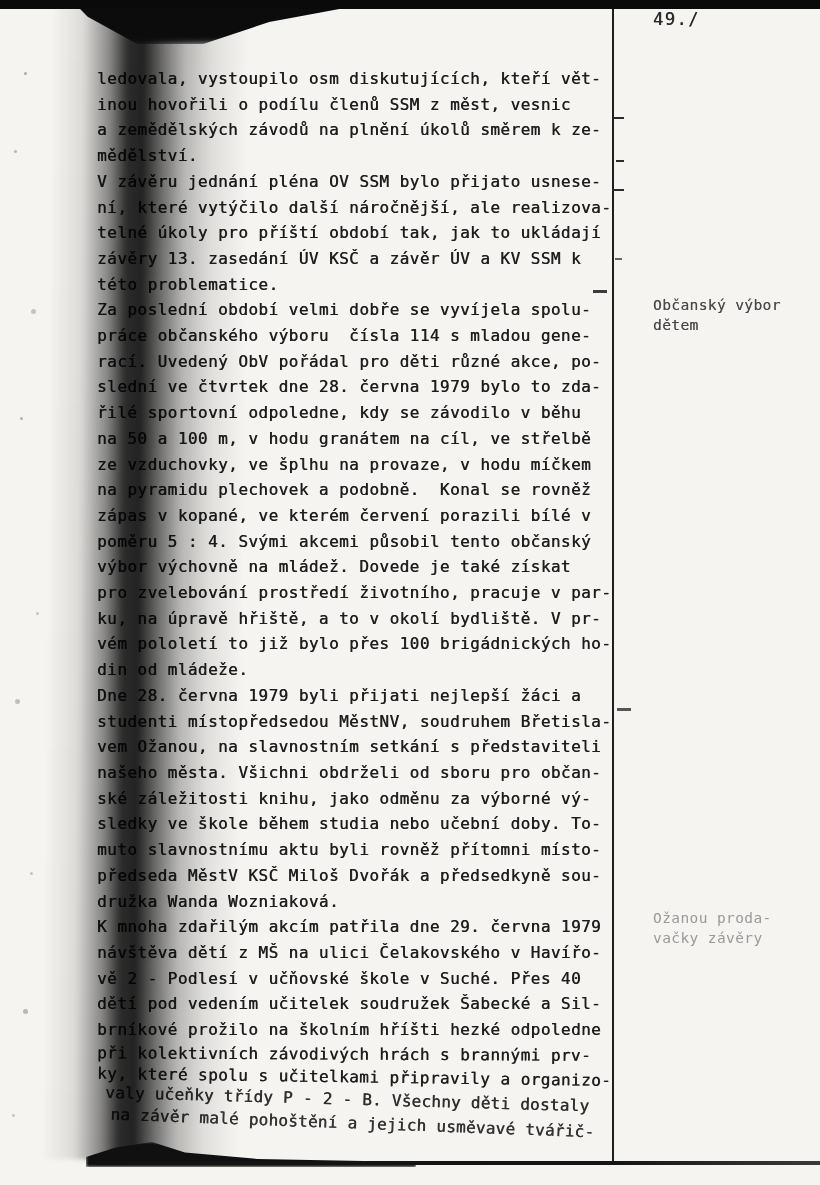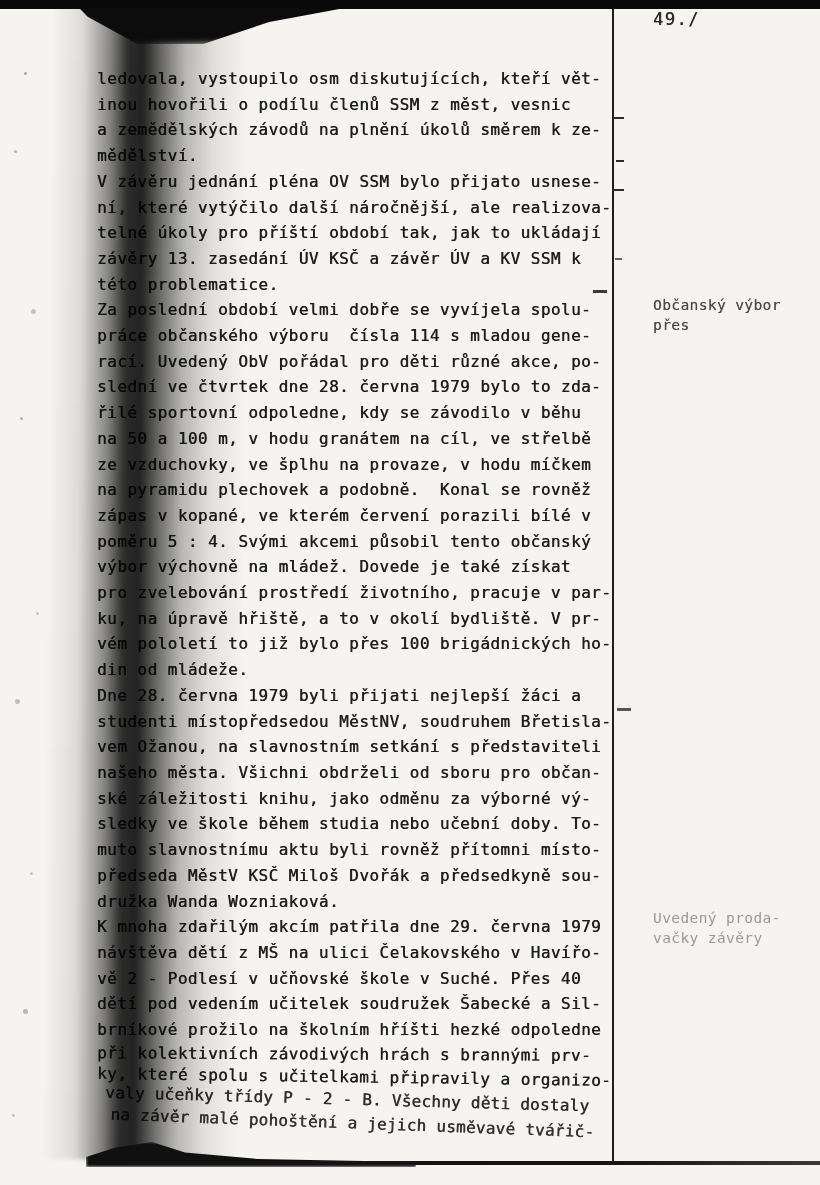--- a/index.html
+++ b/index.html
@@ -120,22 +120,22 @@
       <div>návštěva dětí z MŠ na ulici Čelakovského v Havířo-</div>
       <div>vě 2 - Podlesí v učňovské škole v Suché. Přes 40</div>
       <div>dětí pod vedením učitelek soudružek Šabecké a Sil-</div>
       <div>brníkové prožilo na školním hříšti hezké odpoledne</div>
       <div>při kolektivních závodivých hrách s brannými prv-</div>
       <div>ky, které spolu s učitelkami připravily a organizo-</div>
       <div>valy učeňky třídy P - 2 - B. Všechny děti dostaly</div>
       <div>na závěr malé pohoštění a jejich usměvavé tvářič-</div>
     </div>
 
-  <div class="margin-note note-1"><div>Občanský výbor</div><div>přes</div></div>
-  <div class="margin-note note-3"><div>Uvedený proda-</div><div>vačky závěry</div></div>
+  <div class="margin-note note-1"><div>Občanský výbor</div><div>dětem</div></div>
+  <div class="margin-note note-3"><div>Ožanou proda-</div><div>vačky závěry</div></div>
 
   <div class="page-number">49./</div>
 
   <div class="v-rule"></div>
   <div class="tick t1"></div>
   <div class="tick t2"></div>
   <div class="tick t3"></div>
   <div class="tick t4"></div>
   <div class="tick t5"></div>
   <div class="tick t6"></div>

